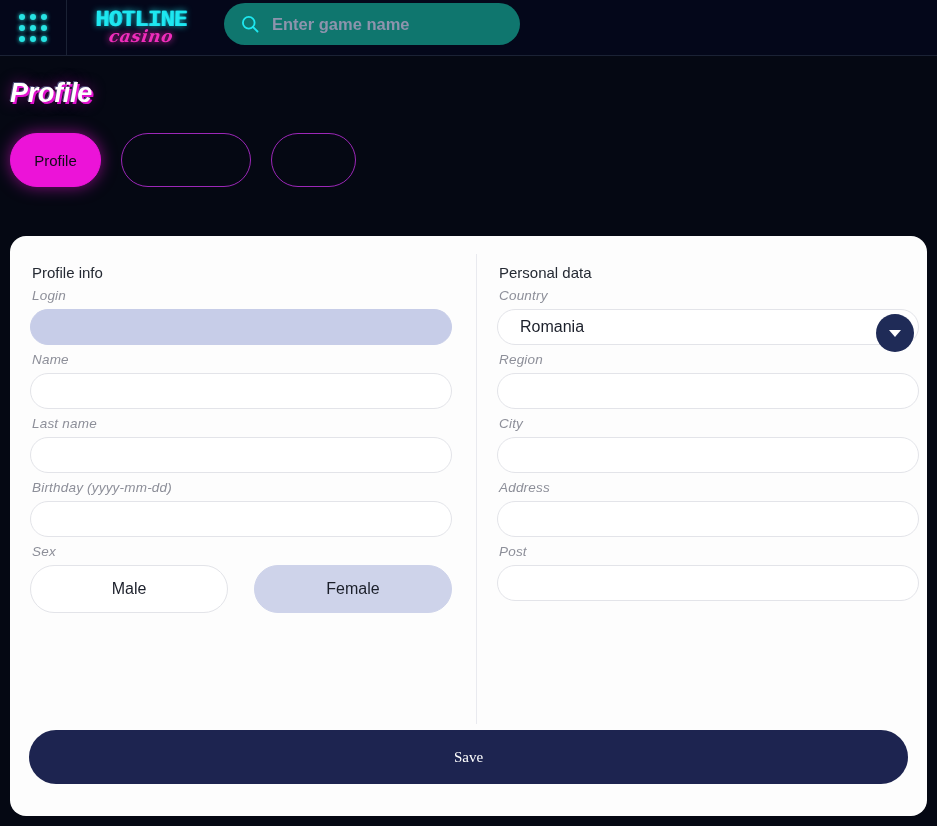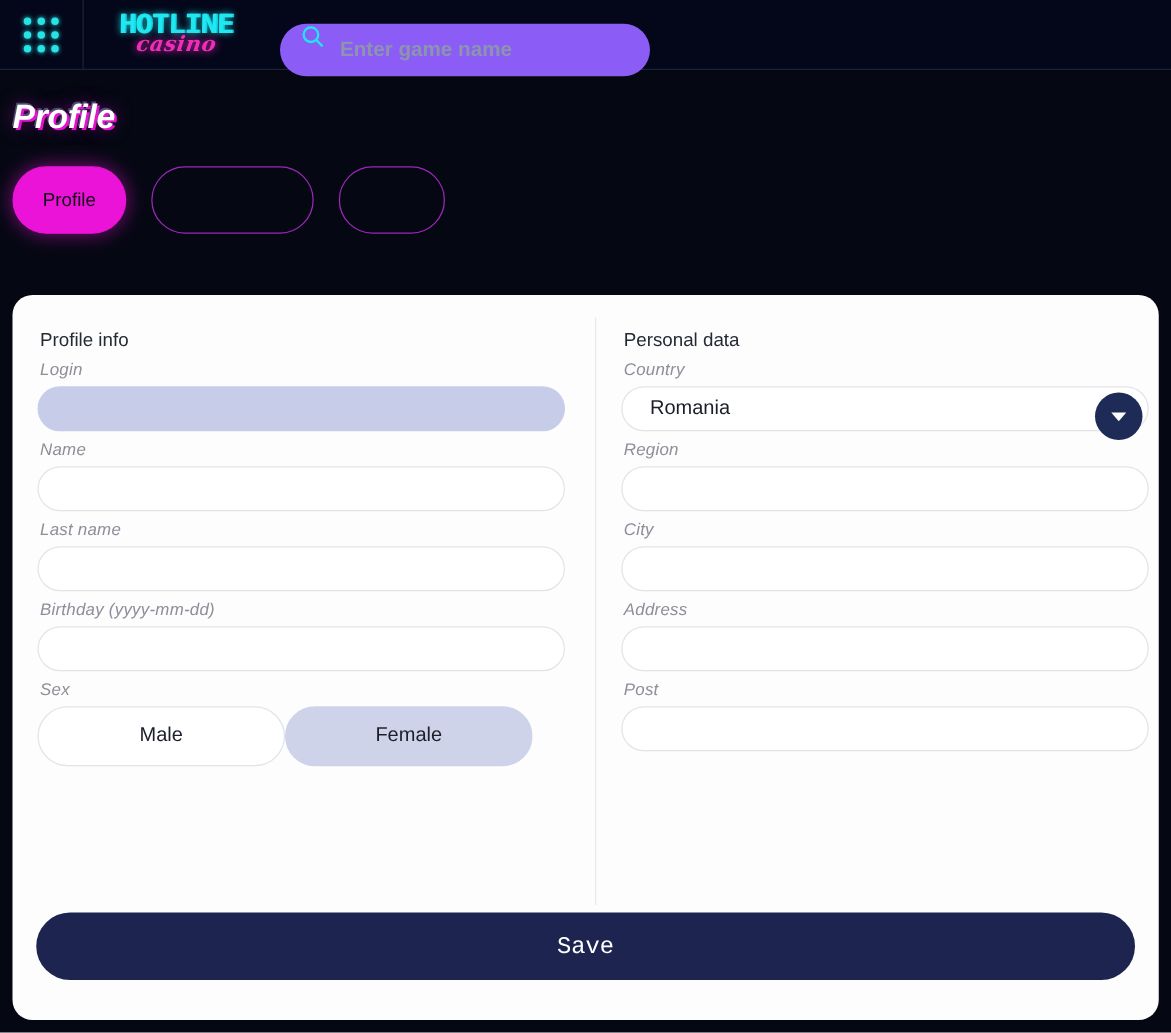--- a/index.html
+++ b/index.html
@@ -83,26 +83,26 @@
     letter-spacing: .5px;
     transform: skewX(-8deg);
   }
 
   .search-box {
     position: absolute;
     left: 224px;
     top: 3px;
     width: 296px;
     height: 42px;
-    background: #8b5cf6;
+    background: #0f766e;
     border-radius: 21px;
     display: flex;
+    align-items: center;
     padding-left: 16px;
     cursor: text;
-    margin-top: 16px;
   }
   .search-icon { width: 20px; height: 20px; flex: 0 0 20px; margin-right: 12px; }
   .search-input {
     background: transparent;
     border: 0;
     outline: none;
     color: #e6e8f2;
     font-family: "Liberation Sans", sans-serif;
     font-size: 16.5px;
     font-weight: bold;
@@ -225,21 +225,21 @@
   .select-arrow::after {
     content: "";
     width: 0; height: 0;
     border-left: 6px solid transparent;
     border-right: 6px solid transparent;
     border-top: 7px solid #ffffff;
     margin-top: 1px;
   }
 
   
-  .sex-row { display: flex; }
+  .sex-row { display: flex; gap: 26px; }
   .sex-btn {
     width: 198px;
     height: 48px;
     border-radius: 24px;
     border: 1px solid #e3e4e9;
     background: #ffffff;
     font-family: "Liberation Sans", sans-serif;
     font-size: 16px;
     color: #1b1f2a;
     cursor: pointer;
@@ -252,22 +252,22 @@
   
   .save-btn {
     display: block;
     width: 879px;
     height: 54px;
     margin: 6px auto 0 auto;
     border: 0;
     border-radius: 27px;
     background: #1d2450;
     color: #ffffff;
-    font-family: Liberation Mono, monospace;
-    font-size: 19px;
+    font-family: Liberation Serif, serif;
+    font-size: 15px;
     cursor: pointer;
   }
 </style>
 </head>
 <body>
 
 <div class="header">
 
   <div class="apps-btn">
     <div class="apps-grid">

